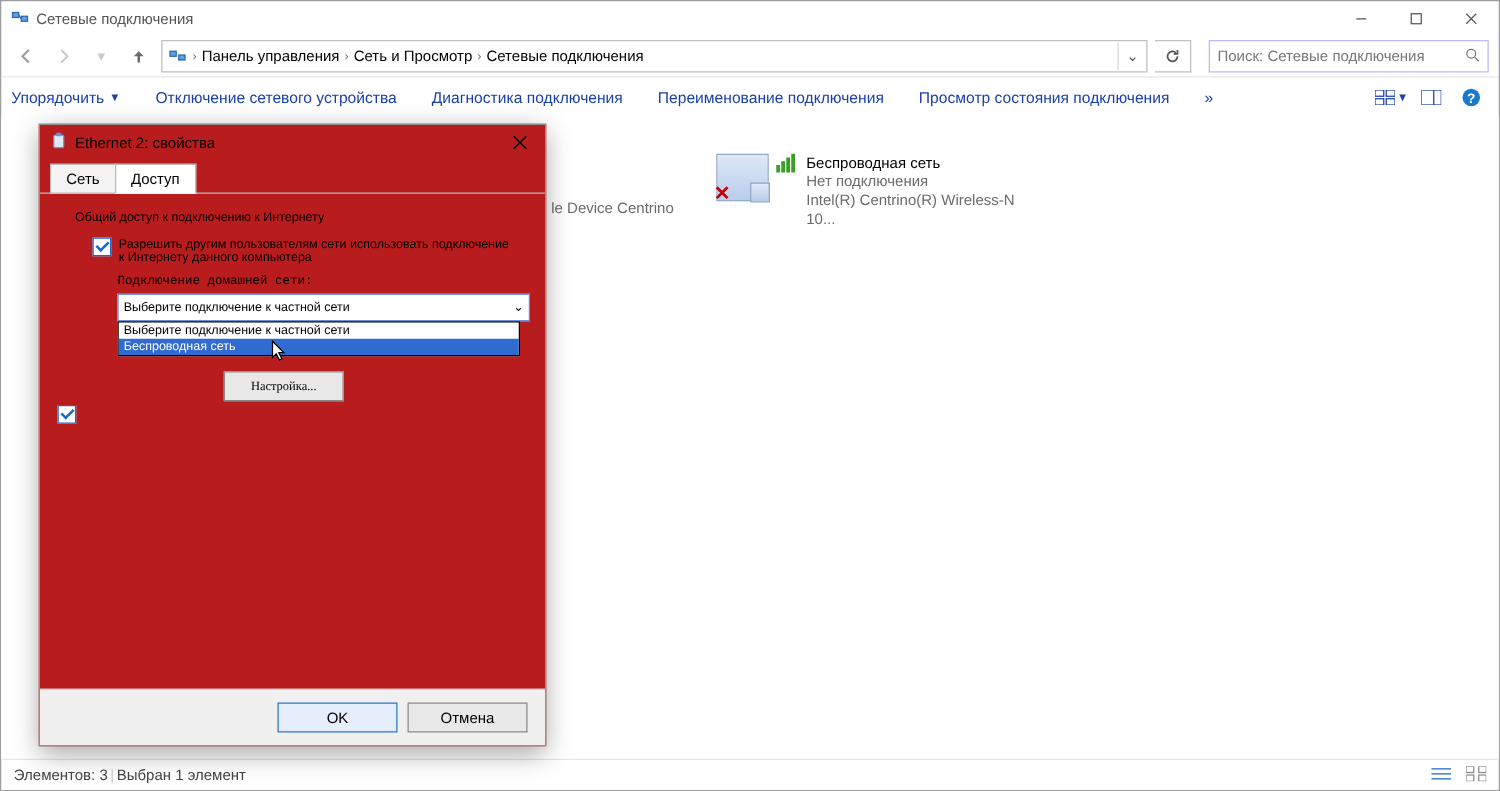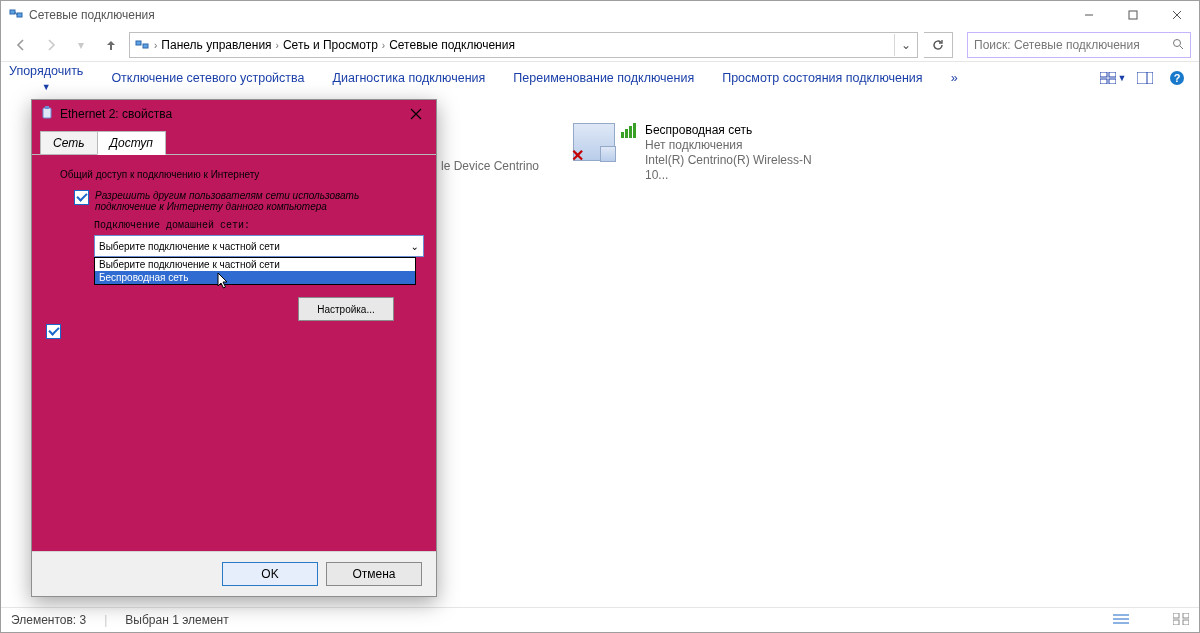--- a/index.html
+++ b/index.html
@@ -15,56 +15,56 @@
   .navarrow{width:24px;height:24px;border-radius:2px;display:flex;align-items:center;justify-content:center;color:#9a9a9a;}
   .breadcrumb{flex:1;height:24px;border:1px solid #bfbfbf;display:flex;align-items:center;padding-left:4px;gap:4px;color:#000;}
   .breadcrumb .sep{color:#707070;font-size:10px;}
   .breadcrumb .bc-icon{width:16px;height:16px;display:flex;align-items:center;justify-content:center;}
   .bc-drop{width:22px;height:22px;display:flex;align-items:center;justify-content:center;color:#555;border-left:1px solid #d6d6d6;}
   .navrefresh{width:28px;height:24px;border:1px solid #bfbfbf;border-left:none;display:flex;align-items:center;justify-content:center;color:#555;}
   .searchbox{width:210px;height:24px;border:1px solid #c4b5fd;display:flex;align-items:center;padding:0 6px;color:#777;margin-left:8px;}
   .searchbox .ph{flex:1;}
   
   .toolbar{height:32px;border-top:1px solid #e6e6e6;border-bottom:1px solid #e6e6e6;display:flex;align-items:center;padding:0 8px;color:#1a3fa8;font-size:12.5px;}
-  .toolbar .ti{margin-right:28px;display:flex;align-items:center;gap:4px;white-space:nowrap;flex-direction:column;}
+  .toolbar .ti{margin-right:28px;display:flex;align-items:center;gap:4px;white-space:nowrap;}
   .toolbar .spacer{flex:1;}
   .toolbar .smallbtn{width:28px;height:24px;display:flex;align-items:center;justify-content:center;color:#1a3fa8;margin-left:4px;}
   .toolbar .chev{font-size:9px;color:#1a3fa8;}
   
   .content{position:absolute;left:0;right:0;top:92px;bottom:24px;background:#fff;}
   .conn-item{position:absolute;display:flex;align-items:flex-start;gap:6px;font-size:12px;}
   .conn-item .thumb{width:40px;height:36px;background:linear-gradient(#dfe8f7,#b9cdea);border:1px solid #94a9c7;position:relative;}
   .conn-item .thumb::after{content:"";position:absolute;right:-2px;bottom:-2px;width:14px;height:14px;background:linear-gradient(#dfe8f7,#b9cdea);border:1px solid #94a9c7;}
   .conn-item .redx{position:absolute;left:-2px;bottom:-4px;color:#c40000;font-weight:bold;font-size:16px;}
   .conn-item .txt{line-height:15px;}
   .conn-item .name{color:#000;}
   .conn-item .sub{color:#6b6b6b;}
   
-  .statusbar{position:absolute;left:0;right:0;bottom:0;height:24px;border-top:1px solid #e6e6e6;display:flex;align-items:center;padding:0 10px;font-size:12px;color:#444;gap:18px;}
+  .statusbar{position:absolute;left:0;right:0;bottom:0;height:24px;border-top:1px solid #e6e6e6;display:flex;align-items:center;padding:0 10px;font-size:12px;color:#444;gap:2px;}
   .statusbar .spacer{flex:1;}
 
   
-  .dialog{position:absolute;left:30px;top:98px;width:404px;height:496px;border:1px solid #8f8f8f;background:#be185d;box-shadow:0 6px 20px rgba(0,0,0,.35);z-index:20;}
+  .dialog{position:absolute;left:30px;top:98px;width:404px;height:496px;border:1px solid #8f8f8f;background:#b91c1c;box-shadow:0 6px 20px rgba(0,0,0,.35);z-index:20;}
   .dlg-title{height:28px;display:flex;align-items:center;padding-left:8px;color:#000;}
   .dlg-title .spacer{flex:1;}
   .dlg-title .close{width:40px;height:28px;display:flex;align-items:center;justify-content:center;}
   .tabs{display:flex;align-items:flex-end;height:24px;padding-left:8px;border-bottom:1px solid #b9b9b9;margin-top:2px;}
-  .tab{padding:4px 12px;border:1px solid #b9b9b9;margin-right:-1px;background:#f3f3f3;position:relative;top:1px;color:#000;font-style:italic;}
+  .tab{padding:4px 12px;border:1px solid #b9b9b9;margin-right:-1px;background:#f3f3f3;position:relative;top:1px;color:#000;}
   .tab.active{background:#fff;border-bottom:1px solid #fff;}
   .dlg-body{padding:12px 28px;font-size:10px;color:#000;}
   .group-title{margin:2px 0 10px 0;}
-  .chk-row{display:flex;align-items:flex-start;gap:6px;margin:2px 0 8px 14px;font-style:italic;}
+  .chk-row{display:flex;align-items:flex-start;gap:6px;margin:2px 0 8px 14px;}
   .chk{width:13px;height:13px;border:1px solid #1a66c9;display:inline-flex;align-items:center;justify-content:center;background:#fff;flex-shrink:0;}
   .chk.checked::after{content:"";width:8px;height:4px;border-left:2px solid #1a66c9;border-bottom:2px solid #1a66c9;transform:rotate(-45deg);margin-top:-3px;}
   .combo{margin-left:34px;width:320px;height:20px;border:1px solid #6b8fd4;display:flex;align-items:center;padding:0 4px;justify-content:space-between;color:#000;background:#fff;}
   .combo-list{margin-left:34px;width:320px;border:1px solid #000;background:#fff;position:relative;z-index:30;}
   .combo-list .opt{padding:1px 4px;}
   .combo-list .opt.sel{background:#2f6bd0;color:#fff;position:relative;}
   .combo-label{margin:4px 0 4px 34px;font-family:Liberation Mono, monospace;}
-  .setting-btn-row{display:flex;justify-content:flex-end;margin:12px 14px 15px 0;}
+  .setting-btn-row{display:flex;justify-content:center;margin:12px 14px 15px 0;font-family:Liberation Serif, serif;}
   .winbutton{min-width:74px;height:22px;border:1px solid #8a8a8a;background:#e8e8e8;display:inline-flex;align-items:center;justify-content:center;padding:0 10px;color:#000;}
   .dlg-footer{position:absolute;left:0;right:0;bottom:0;height:44px;background:#f0f0f0;border-top:1px solid #d4d4d4;display:flex;align-items:center;justify-content:flex-end;gap:8px;padding-right:14px;}
   .okbtn{border:1px solid #2a79c6;background:#e6eefb;}
   .cursor{position:absolute;}
   .wifi-bars{display:inline-flex;align-items:flex-end;gap:1px;margin-right:3px;}
   .wifi-bars span{width:3px;background:#39a026;}
 </style>
 </head>
 <body>
 

